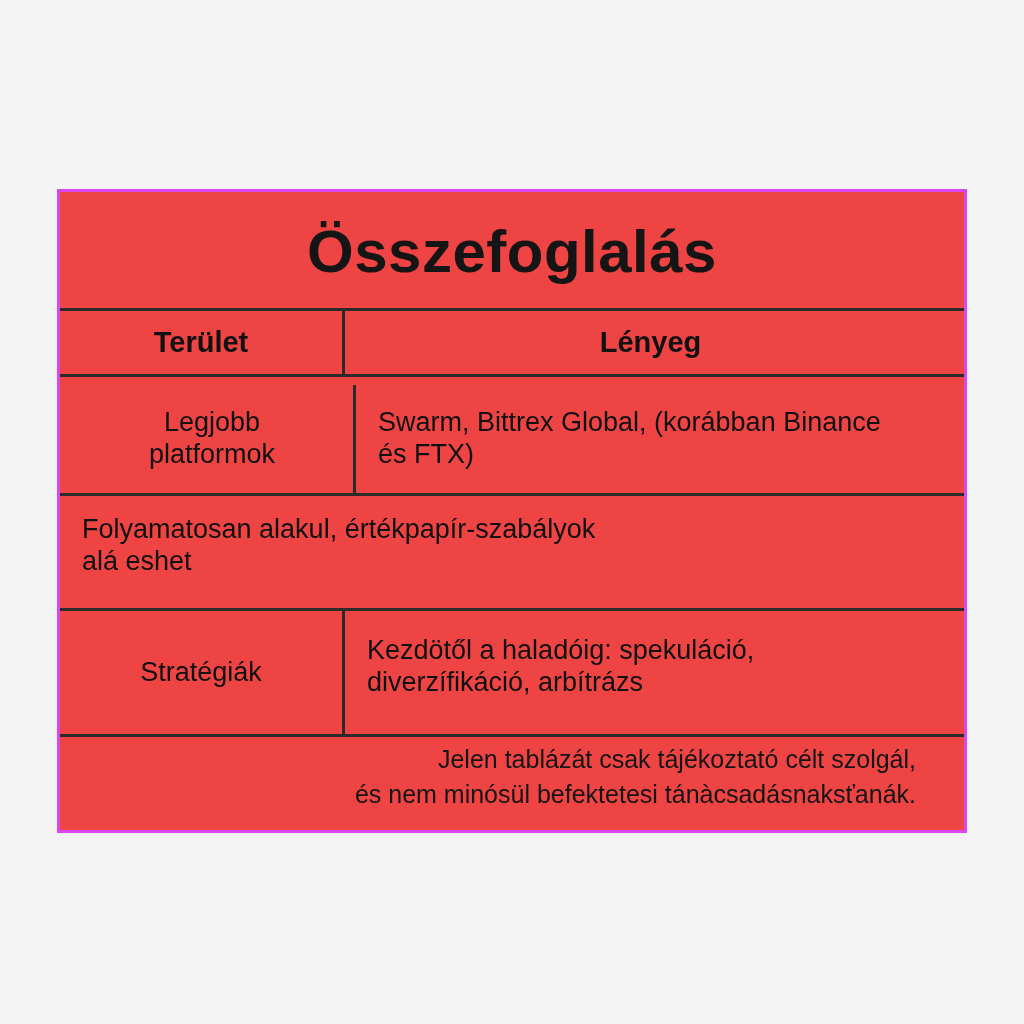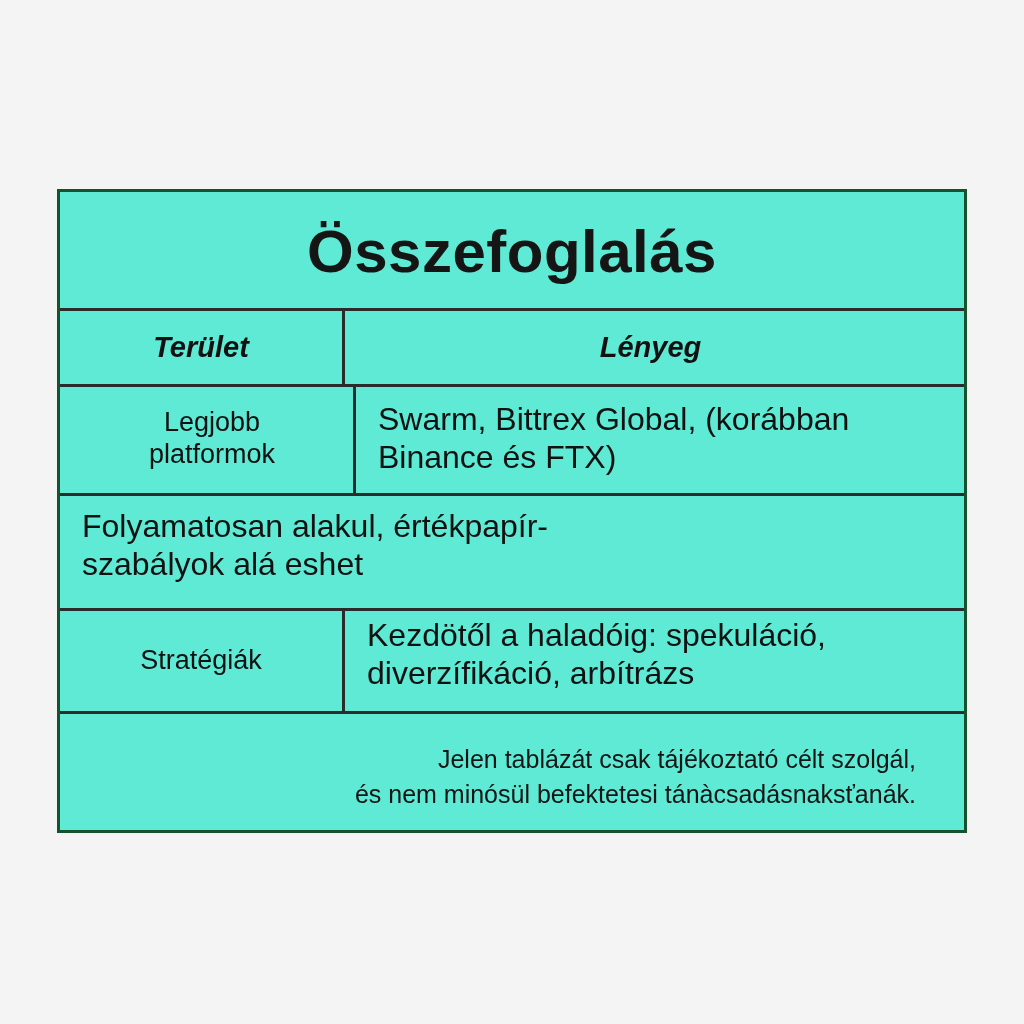--- a/index.html
+++ b/index.html
@@ -15,22 +15,22 @@
       color: #111;
       position: relative;
     }
     .table {
       position: absolute;
       left: 57px;
       top: 189px;
       width: 910px;
       height: 644px;
       box-sizing: border-box;
-      border: 3px solid #14532d;
-      background: #5eead4;
+      border: 3px solid #d946ef;
+      background: #ef4444;
     }
     .row {
       position: absolute;
       left: 0;
       right: 0;
       box-sizing: border-box;
       border-bottom: 3px solid #2b2b2b;
       display: flex;
     }
     .row.last { border-bottom: none; }
@@ -52,27 +52,27 @@
       width: 285px;
       border-right: 3px solid #2b2b2b;
       justify-content: center;
       text-align: center;
     }
     .c2 {
       flex: 1;
       padding-left: 22px;
       padding-right: 12px;
     }
-    .head-row { top: 119px; height: 76px; font-style: italic; }
+    .head-row { top: 119px; height: 66px; }
     .head-row .cell { font-size: 29px; font-weight: bold; }
     .head-row .c2 { justify-content: center; padding-left: 4px; }
     .r1 { top: 193px; height: 111px; padding-left: 11px; }
     .r2 { top: 304px; height: 115px; }
-    .r3 { top: 419px; height: 103px; }
-    .body-text { font-size: 32px; line-height: 1.18; }
+    .r3 { top: 419px; height: 126px; }
+    .body-text { font-size: 27px; line-height: 1.18; }
     .c1 .body-text { font-size: 27px; }
     .r2 .c1 .body-text { margin-top: 24px; }
     .r2 .c2 .body-text { margin-top: -12px; }
     .r3 .c2 .body-text { margin-top: -12px; }
     .footer-row {
       top: 530px;
       height: 120px;
       display: block;
     }
     .footer-text {

